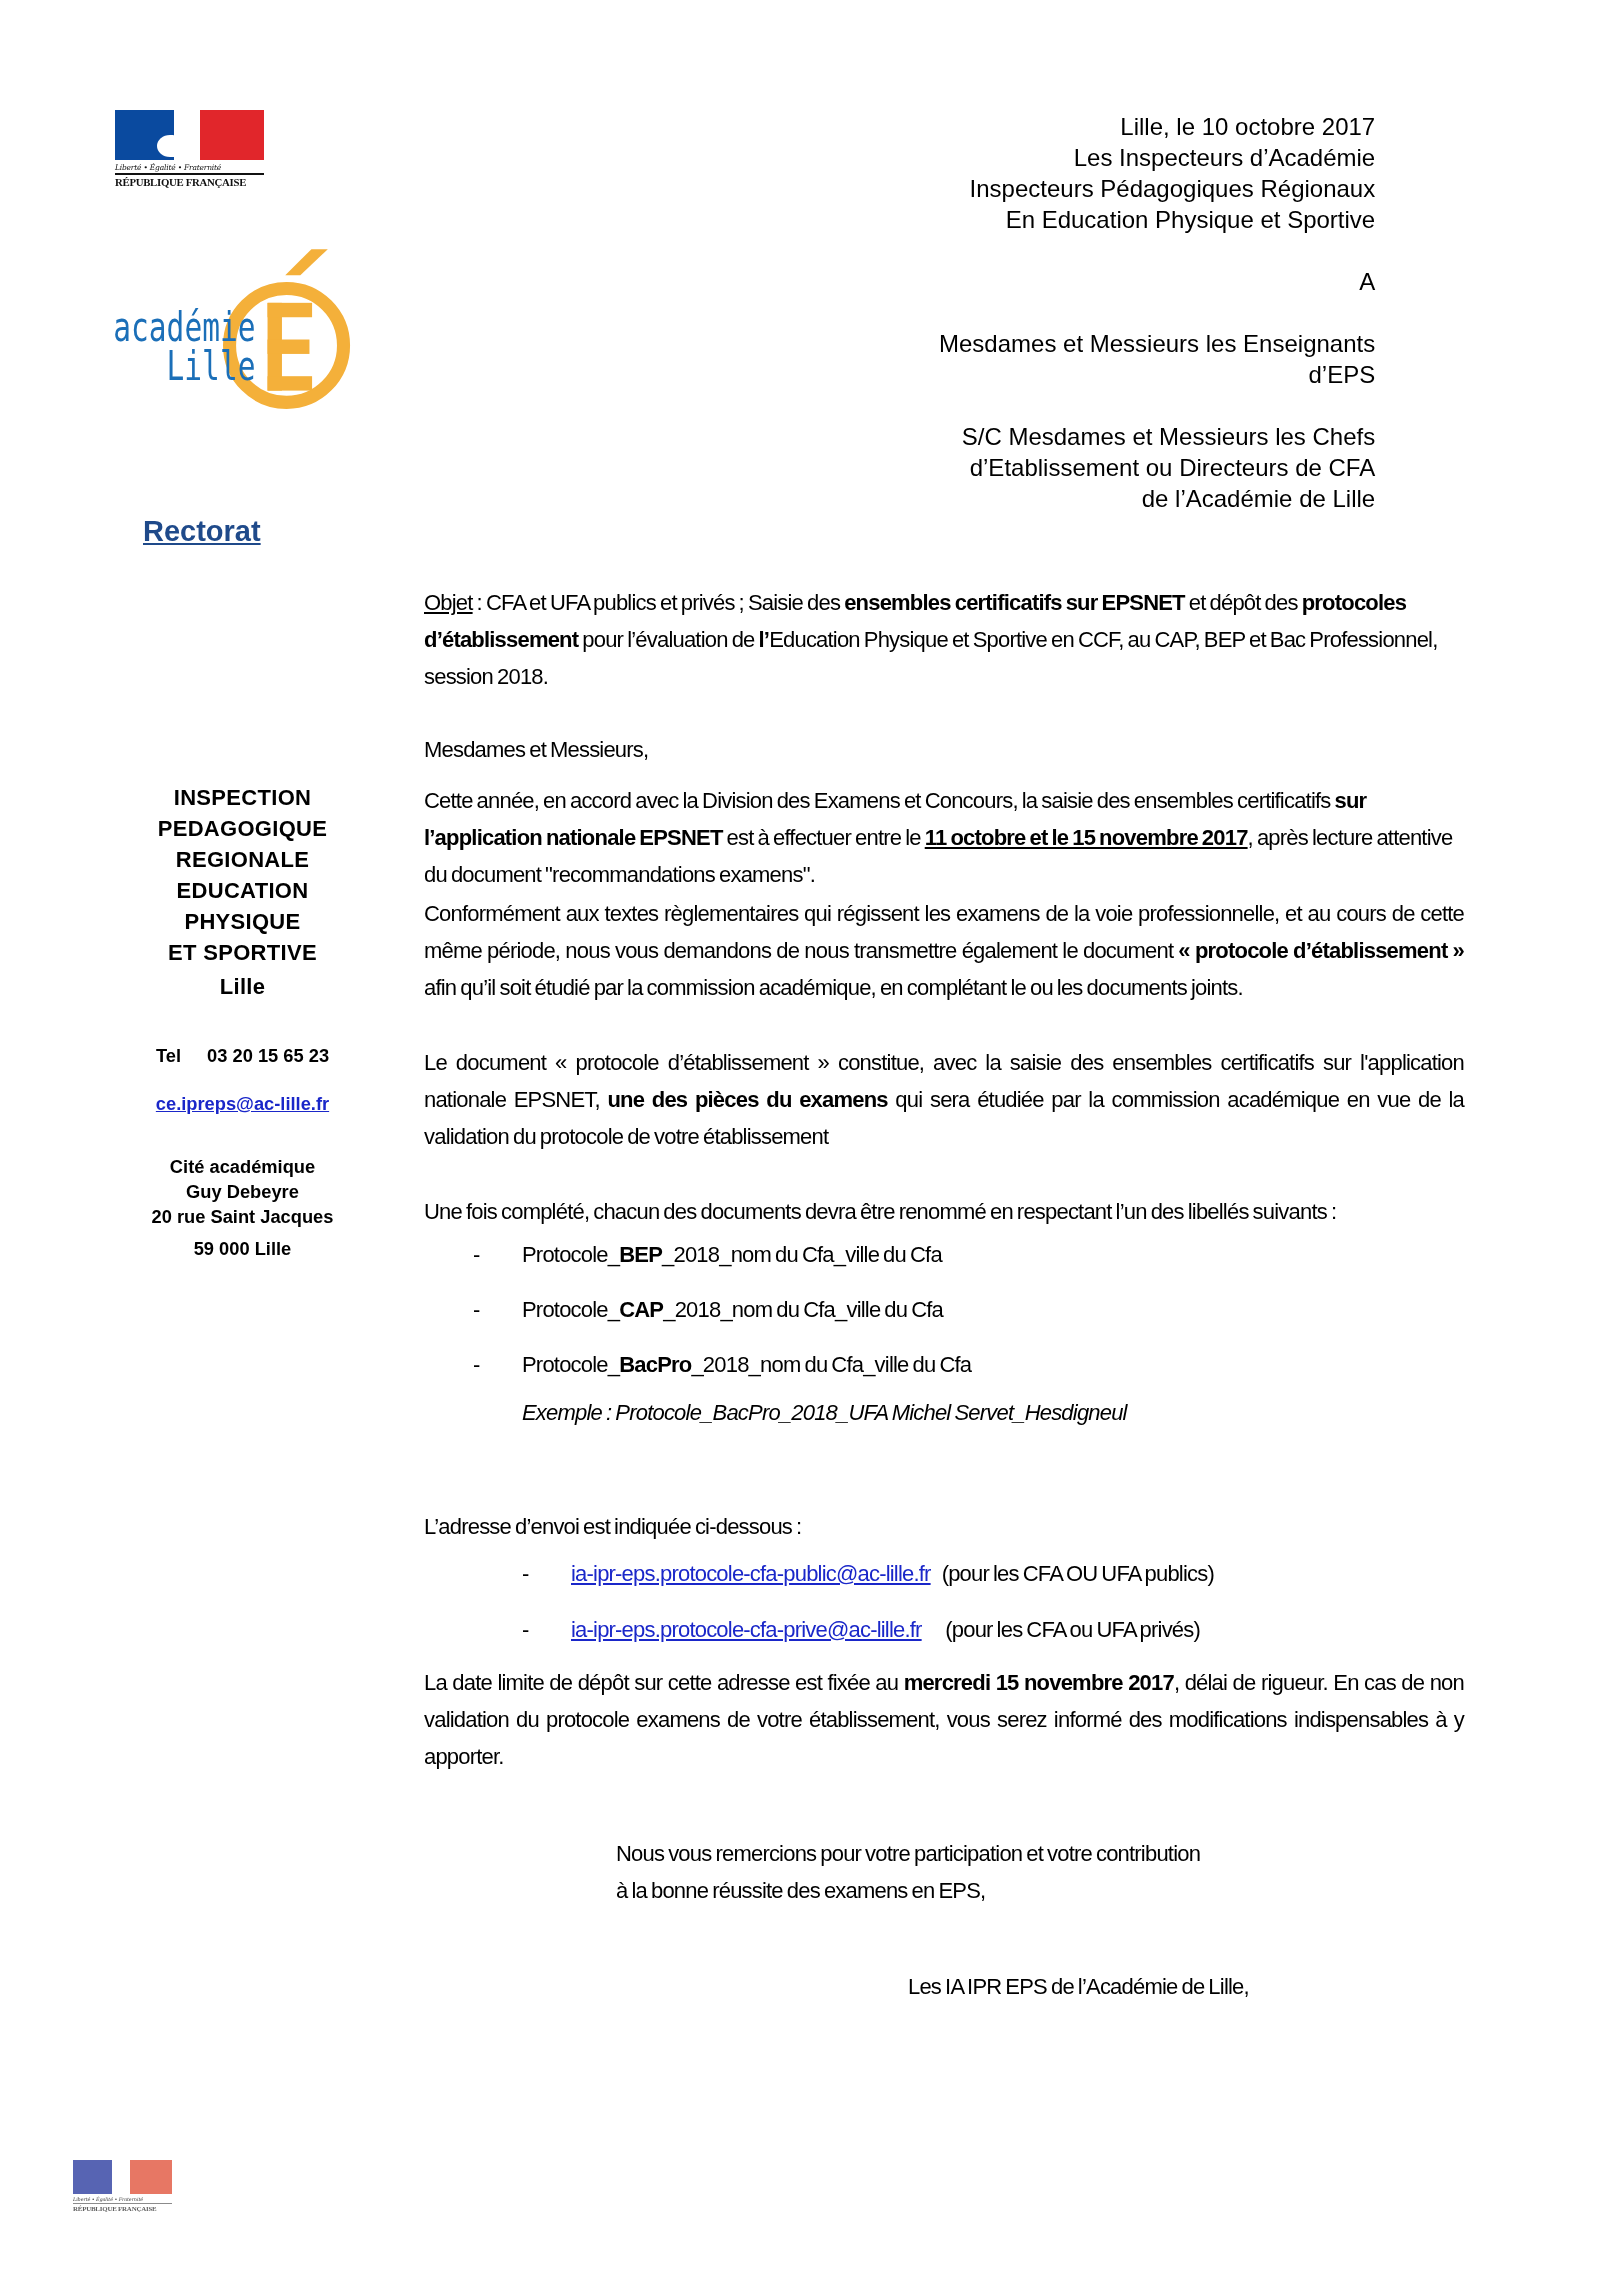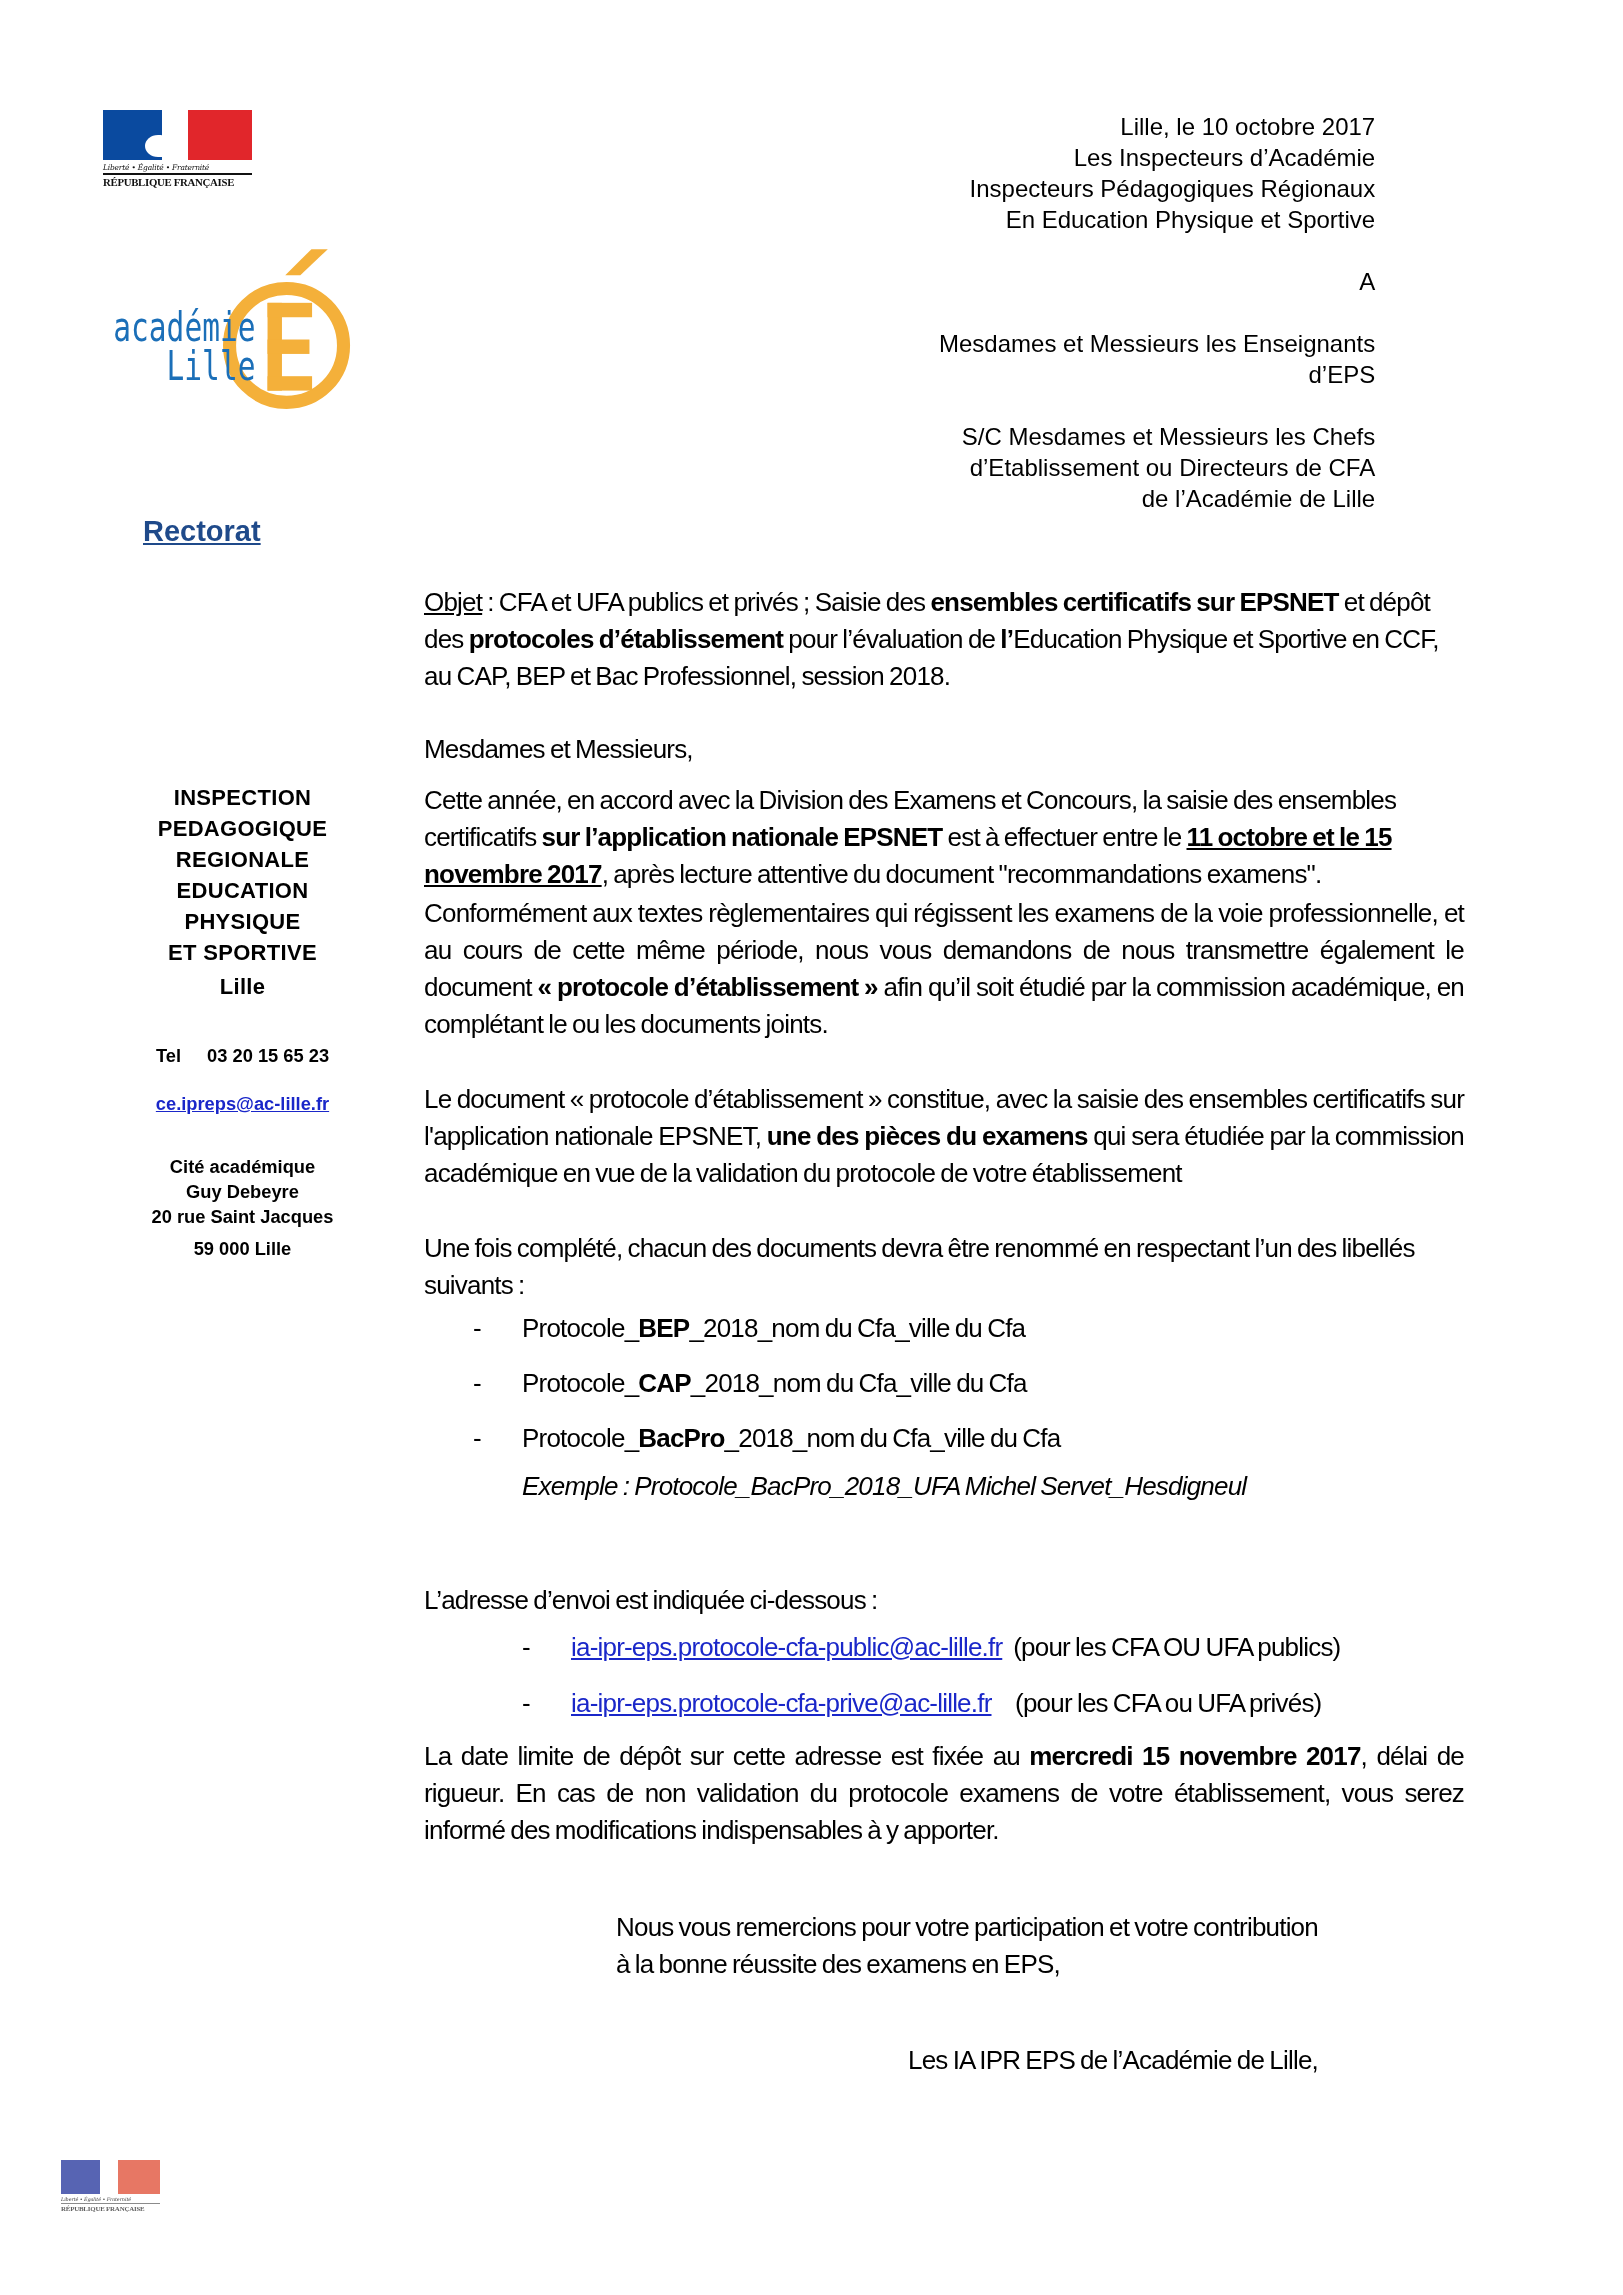--- a/index.html
+++ b/index.html
@@ -1,20 +1,20 @@
 <!DOCTYPE html>
 <html style="font-size:10.5px"><head>
 <meta charset="utf-8">
 <style>
   html, body { margin: 0; padding: 0; background: #ffffff; }
   body { width: 1623px; height: 2295px; position: relative; overflow: hidden; color: #000; }
   .abs { position: absolute; }
 
   
-  .marianne { position: absolute; }
+  .marianne { position: absolute; margin-left: 12px; }
   .marianne .flag { position: relative; width: 100%; display: flex; }
   .marianne .blue { background: #0a4a9f; }
   .marianne .red { background: #e1262b; }
   .marianne .white { background: #ffffff; }
   .marianne .motto { font-family: "DejaVu Serif", serif; font-style: italic; color: #111; white-space: nowrap; }
   .marianne .rule { background: #111; }
   .marianne .rf { font-family: "Liberation Serif", serif; font-weight: bold; color: #111; white-space: nowrap; letter-spacing: 0px; }
 
   
   .academie-word { font-family: "DejaVu Sans Mono", monospace; color: #1b6fb8; font-stretch: condensed; transform: scaleX(0.72); transform-origin: right center; line-height: 1; }
@@ -24,21 +24,21 @@
   
   .recipient { font-family: "Liberation Sans", sans-serif; font-size: 24px; line-height: 31px; }
   .recipient div { white-space: nowrap; }
 
   
   .side { font-family: "Liberation Sans", sans-serif; font-weight: bold; font-size: 22px; line-height: 31px; letter-spacing: 0.3px; }
   .side-small { font-family: "Liberation Sans", sans-serif; font-weight: bold; font-size: 18.3px; line-height: 25px; }
   .side-link { color: #1a27c9; text-decoration: underline; }
 
   
-  .body { font-family: "Liberation Sans", sans-serif; font-size: 26px; line-height: 37px; letter-spacing: -0.8px; word-spacing: -1.3px; }
+  .body { font-family: "Liberation Sans", sans-serif; font-size: 22px; line-height: 37px; letter-spacing: -0.8px; word-spacing: -1.3px; }
   .body p { margin: 0; }
   .b { font-weight: bold; }
   .u { text-decoration: underline; }
   .it { font-style: italic; }
   .link { color: #1a27c9; text-decoration: underline; }
   .justify { text-align: justify; text-align-last: left; }
   .list-row { display: flex; }
   .dash { display: inline-block; }
 </style>
 </head>

